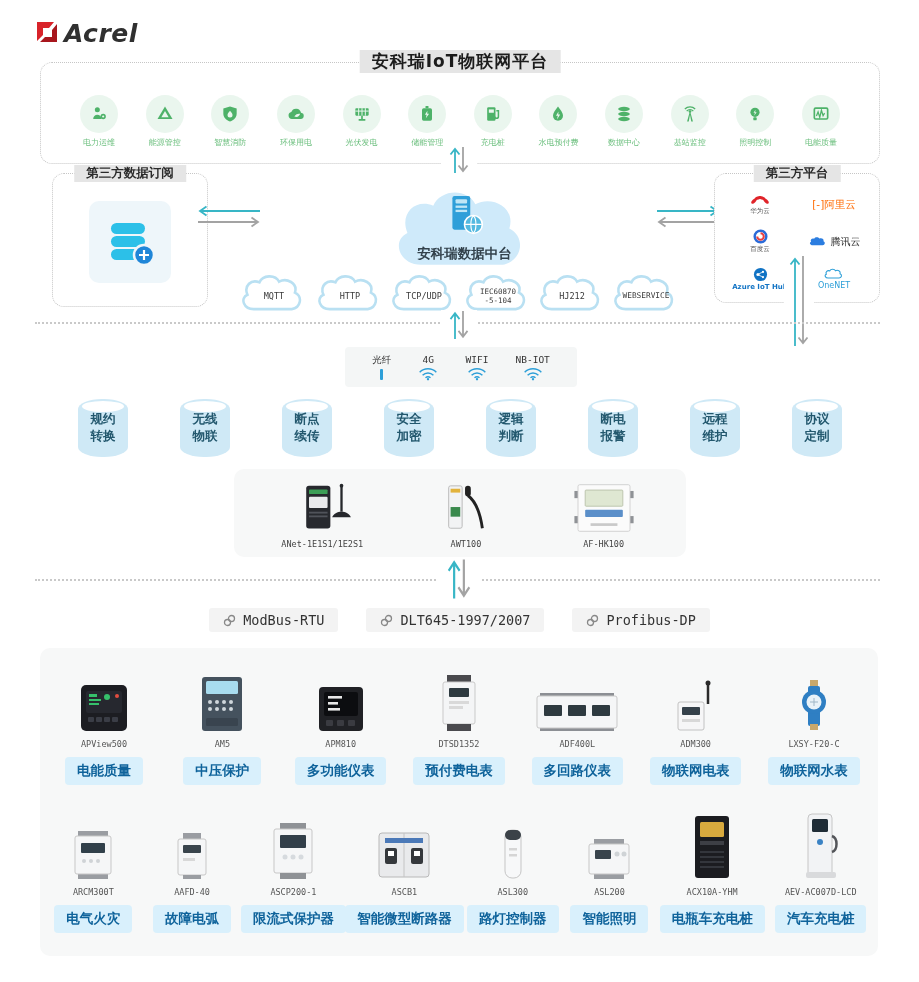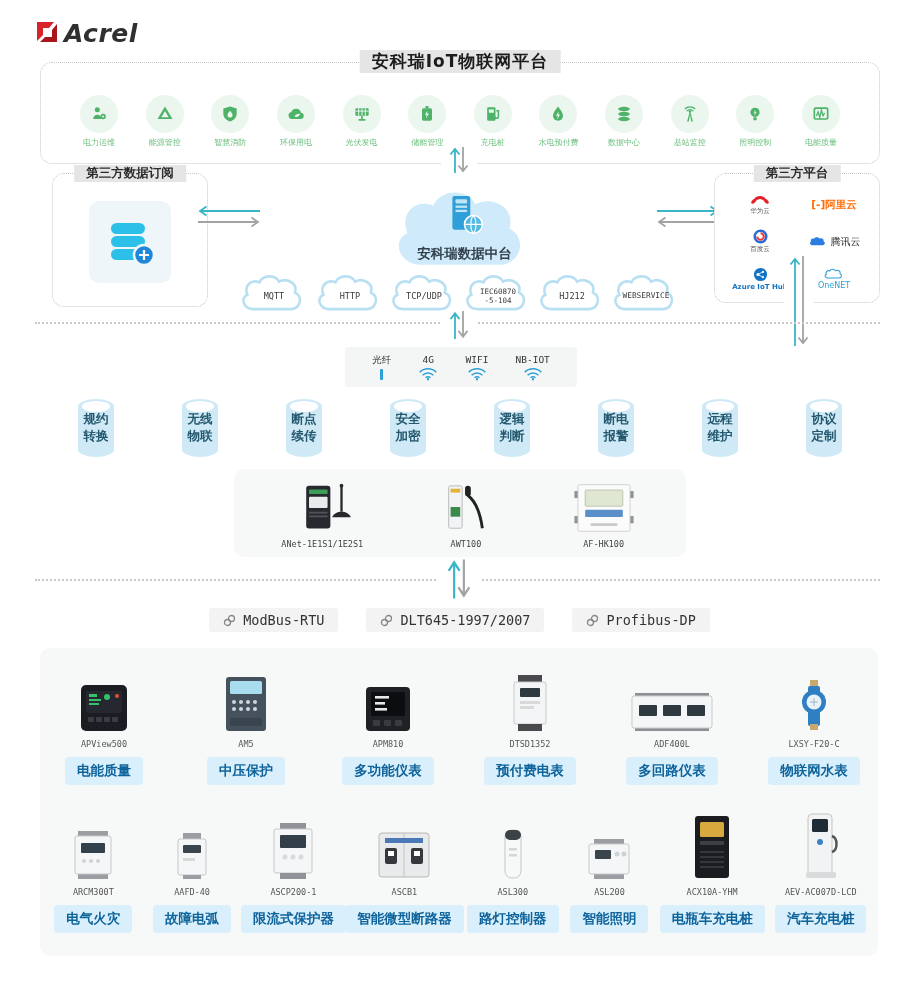--- a/index.html
+++ b/index.html
@@ -32,21 +32,21 @@
   .sep{position:absolute;left:35px;width:845px;border-top:2px dotted #c9c9c9;}
   .arrow-wrap{position:absolute;background:#fff;padding:0 4px;}
   
   .conn-bar{position:absolute;left:345px;top:347px;width:232px;height:40px;background:#f4f6f6;border-radius:4px;
             display:flex;align-items:center;justify-content:space-evenly;}
   .conn-item{display:flex;flex-direction:column;align-items:center;gap:2px;}
   .conn-label{font-size:9.5px;color:#333;font-family:"DejaVu Sans Mono",monospace;}
   .fiber-bar{width:3px;height:11px;background:#2d9fd8;border-radius:1px;}
   
   .cyl-row{position:absolute;left:78px;top:399px;width:764px;display:flex;justify-content:space-between;}
-  .cyl{position:relative;width:36px;height:58px;background:#cfe9f6;border-radius:24px/10px;
+  .cyl{position:relative;width:50px;height:58px;background:#cfe9f6;border-radius:24px/10px;
        display:flex;flex-direction:column;align-items:center;justify-content:center;text-align:center;}
   .cyl::before{content:"";position:absolute;top:2px;left:4px;right:4px;height:11px;background:#fff;border-radius:50%;}
   .cyl span{position:relative;font-size:12.5px;font-weight:bold;color:#23586e;line-height:1.35;}
   
   .gray-box{position:absolute;background:#f7f8f8;border-radius:10px;}
   .gw-row{position:absolute;inset:10px 10px 8px 10px;display:flex;justify-content:space-around;align-items:flex-end;}
   .gw-item{display:flex;flex-direction:column;align-items:center;}
   .gw-model{margin-top:5px;font-family:"DejaVu Sans Mono",monospace;font-size:8.5px;color:#444;}
   
   .pill-row{position:absolute;left:0;right:0;top:608px;display:flex;justify-content:center;gap:28px;}
@@ -56,21 +56,21 @@
   .prod-row{position:absolute;display:flex;justify-content:space-between;}
   .product-col{display:flex;flex-direction:column;align-items:center;}
   .product-img{height:60px;display:flex;align-items:flex-end;}
   .product-model{margin-top:7px;font-family:"DejaVu Sans Mono",monospace;font-size:8.5px;color:#555;white-space:nowrap;}
   .product-tag{margin-top:8px;background:#d9f0fc;color:#0f639b;font-size:13.5px;font-weight:bold;
                padding:5px 12px;border-radius:4px;white-space:nowrap;}
   
   .tp-grid{position:absolute;inset:16px 8px 8px 8px;display:grid;grid-template-columns:1fr 1fr;row-gap:7px;}
   .tp-cell{display:flex;flex-direction:column;align-items:center;justify-content:center;gap:1px;}
   .tp-caption{font-size:6.5px;color:#555;white-space:nowrap;}
-  .tp-caption.ali{font-size:10.5px;font-weight:bold;color:#ff6a00;}
+  .tp-caption.ali{font-size:10.5px;font-weight:normal;color:#ff6a00;}
   .tp-caption.tencent{font-size:10px;color:#333;}
   .tp-caption.azure{font-size:7px;font-weight:bold;color:#1173c4;}
   .tp-caption.onenet{font-size:8px;color:#2d9fd8;}
   .tp-inline{display:flex;align-items:center;gap:3px;}
   
   .db-tile{width:82px;height:82px;margin:27px auto 0;background:#eef6fa;border-radius:10px;
            display:flex;align-items:center;justify-content:center;}
 </style>
 </head>
 <body>
@@ -628,20 +628,33 @@
                 <rect x="32" y="13" width="18" height="11" rx="1"></rect>
                 <rect x="56" y="13" width="18" height="11" rx="1"></rect>
               </g>
         </svg>
           </div>
         <span class="product-model">ADF400L</span>
         <span class="product-tag">多回路仪表</span>
       </div>
       <div class="product-col" style="width:112px;">
         <div class="product-img">
+            <svg width="44" height="52" viewBox="0 0 44 52">
+          <path d="M34 3v21" stroke="#2b2b2b" stroke-width="2.5"></path>
+              <circle cx="34" cy="3" r="2.5" fill="#2b2b2b"></circle>
+          <rect x="4" y="22" width="26" height="28" rx="2" fill="#f6f6f7" stroke="#c2c2c2"></rect>
+          <rect x="8" y="27" width="18" height="8" rx="1" fill="#35414a"></rect>
+          <rect x="8" y="39" width="18" height="3" fill="#d8d8d8"></rect>
+        </svg>
+          </div>
+        <span class="product-model">ADM300</span>
+        <span class="product-tag">物联网电表</span>
+      </div>
+      <div class="product-col" style="width:112px;">
+        <div class="product-img">
             <svg width="34" height="54" viewBox="0 0 34 54">
           <rect x="13" y="2" width="8" height="8" fill="#c9a86b"></rect>
           <rect x="11" y="8" width="12" height="40" rx="2" fill="#2f7fc3"></rect>
           <circle cx="17" cy="24" r="12" fill="#2f7fc3"></circle>
               <circle cx="17" cy="24" r="7.5" fill="#e9f2f8"></circle>
           <path d="M13 24h8M17 20v8" stroke="#9fb6c6" stroke-width="1"></path>
           <rect x="13" y="46" width="8" height="6" fill="#c9a86b"></rect>
         </svg>
           </div>
         <span class="product-model">LXSY-F20-C</span>

